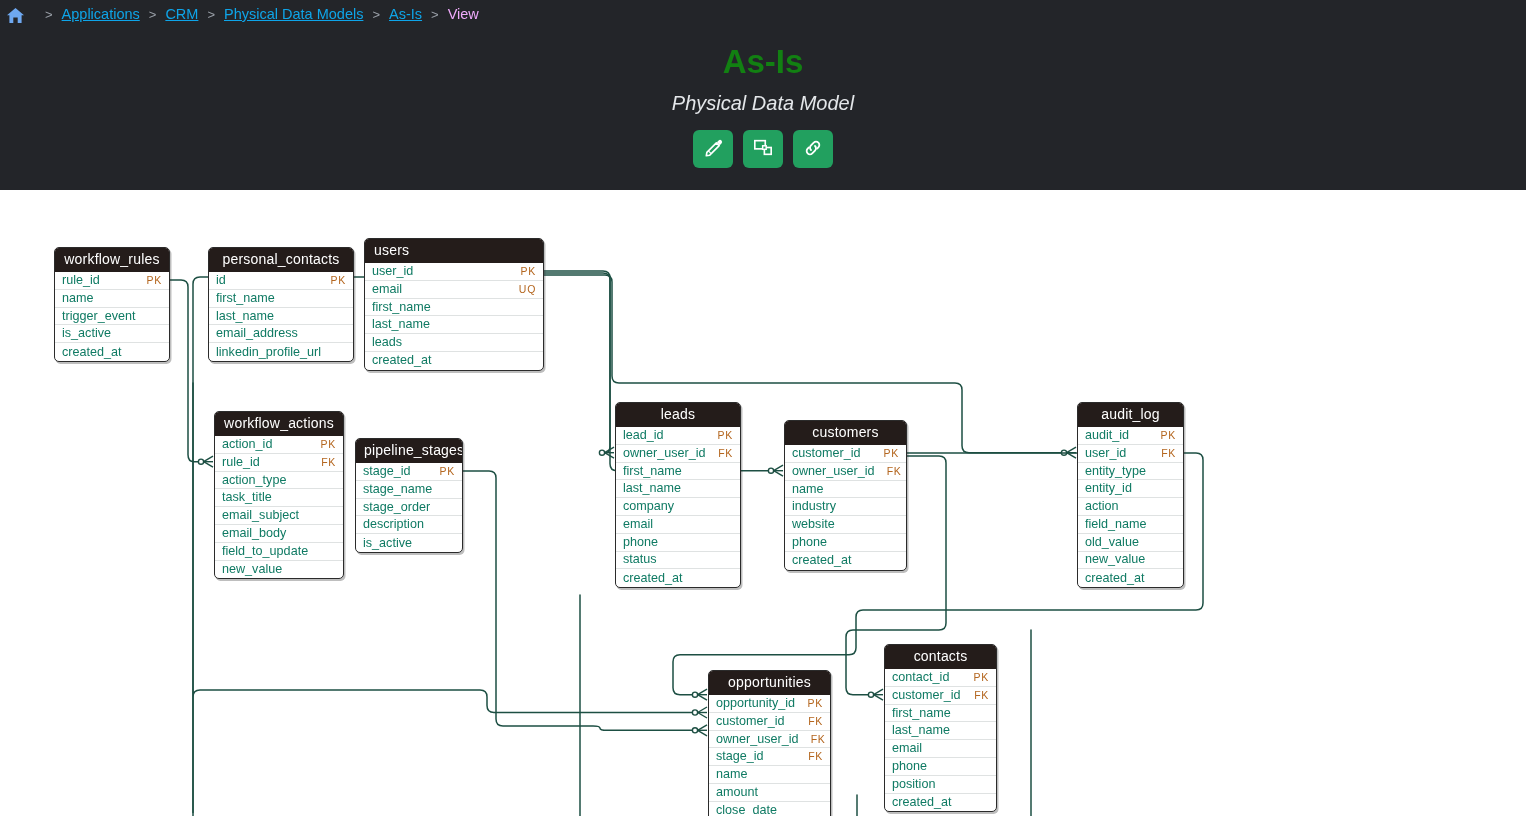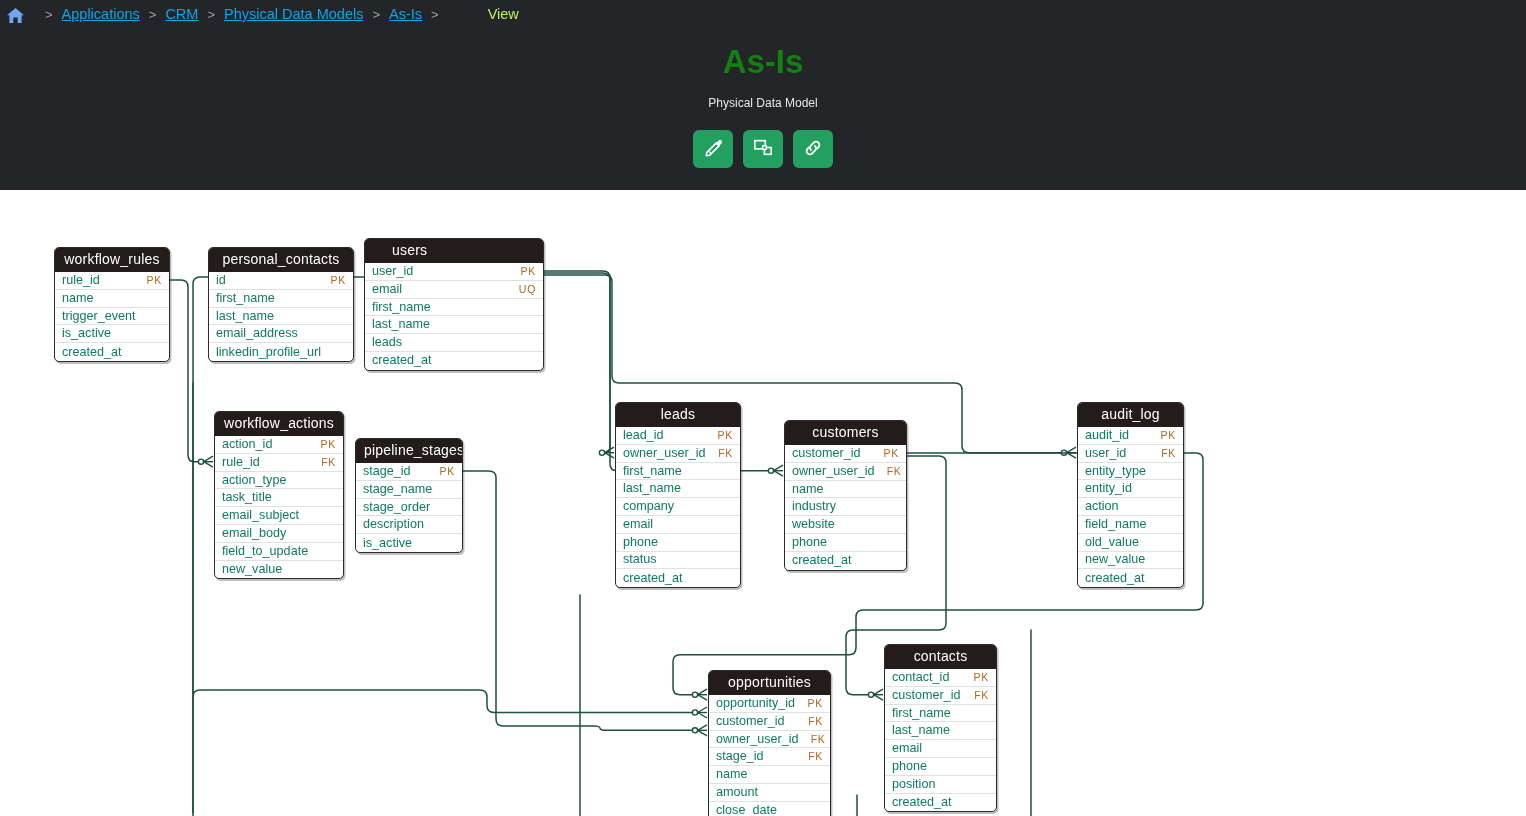--- a/index.html
+++ b/index.html
@@ -35,23 +35,22 @@
     margin-right: 11px;
     position: relative; top: 1px;
   }
   #breadcrumb .crumb-link {
     color: #0ea5e9;
     text-decoration: underline;
     cursor: pointer;
     font-size: 14.5px;
   }
   #breadcrumb .crumb-current {
-    color: #bef264;
+    color: #f0abfc;
     font-size: 14.5px;
-    margin-left: 40px;
   }
   #breadcrumb .sep {
     color: #9aa0a8;
     margin: 0 9px;
     font-size: 13px;
   }
 
   
   #title-block {
     position: absolute; left: 0; top: 40px;
@@ -62,24 +61,25 @@
     margin: 0;
     font-size: 33px;
     font-weight: bold;
     color: #128012;
     letter-spacing: 0px;
     line-height: 44px;
   }
   #page-subtitle {
     margin: 15px;
     margin-top: 9px;
-    font-size: 12px;
+    font-size: 20px;
     color: #e4e7ea;
     font-weight: normal;
     line-height: 20px;
+    font-style: italic;
   }
   #header-actions {
     margin-top: 17px;
     display: flex;
     justify-content: center;
     gap: 10px;
   }
   .hdr-btn {
     width: 40px; height: 38px;
     background: #22a05f;
@@ -115,21 +115,21 @@
     background: #241c1a;
     color: #ffffff;
     font-size: 14px;
     line-height: 19px;
     padding: 2px 8px 3px 8px;
     text-align: center;
     font-weight: normal;
     letter-spacing: 0.2px;
     white-space: nowrap;
   }
-  .entity.title-left .entity-header { text-align: left; padding-left: 27px; }
+  .entity.title-left .entity-header { text-align: left; padding-left: 9px; }
   .entity-body { padding: 0; }
   .field-row {
     display: flex;
     align-items: center;
     justify-content: space-between;
     height: 17.8px;
     padding: 0 7px 0 7px;
     border-bottom: 1px solid #dfe2e2;
     white-space: nowrap;
   }

